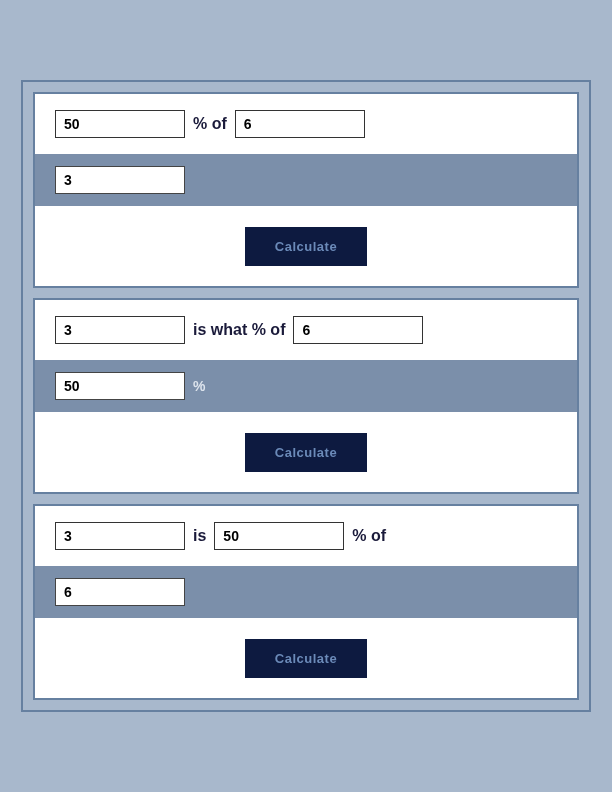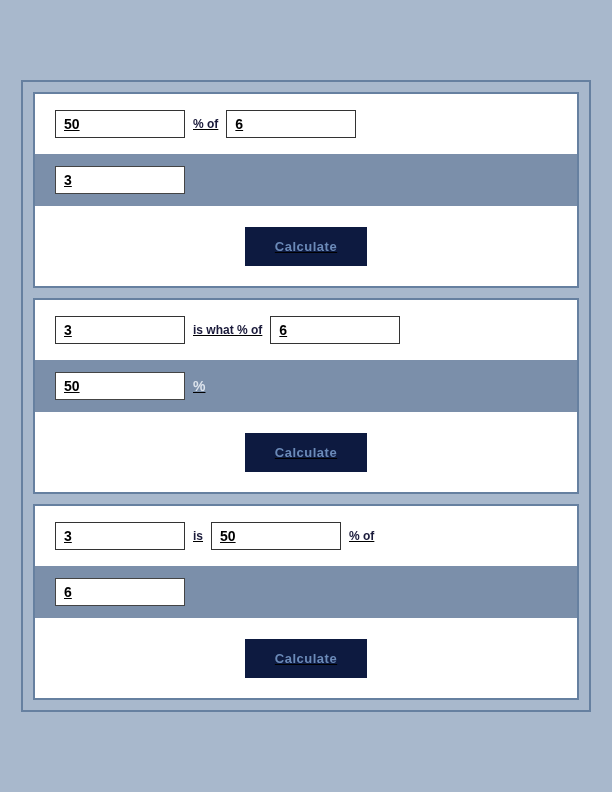--- a/index.html
+++ b/index.html
@@ -21,21 +21,20 @@
       padding: 10px;
       display: flex;
       flex-direction: column;
       gap: 10px;
     }
 
     .calculator-block {
       background: #701a75;
       border: 2px solid #6680a0;
       overflow: hidden;
-      text-decoration: underline;
     }
 
     .input-row {
       background: #ffffff;
       padding: 14px 20px;
       display: flex;
       align-items: center;
       gap: 8px;
       min-height: 60px;
     }
@@ -74,21 +73,21 @@
       padding: 5px 8px;
       font-size: 14px;
       font-weight: bold;
       color: #000;
       background: #fff;
       outline: none;
       width: 130px;
     }
 
     .label-text {
-      font-size: 12px;
+      font-size: 16px;
       font-weight: bold;
       color: #1a1a3a;
     }
 
     .percent-label {
       font-size: 14px;
       font-weight: bold;
       color: #dde4ed;
     }
 

